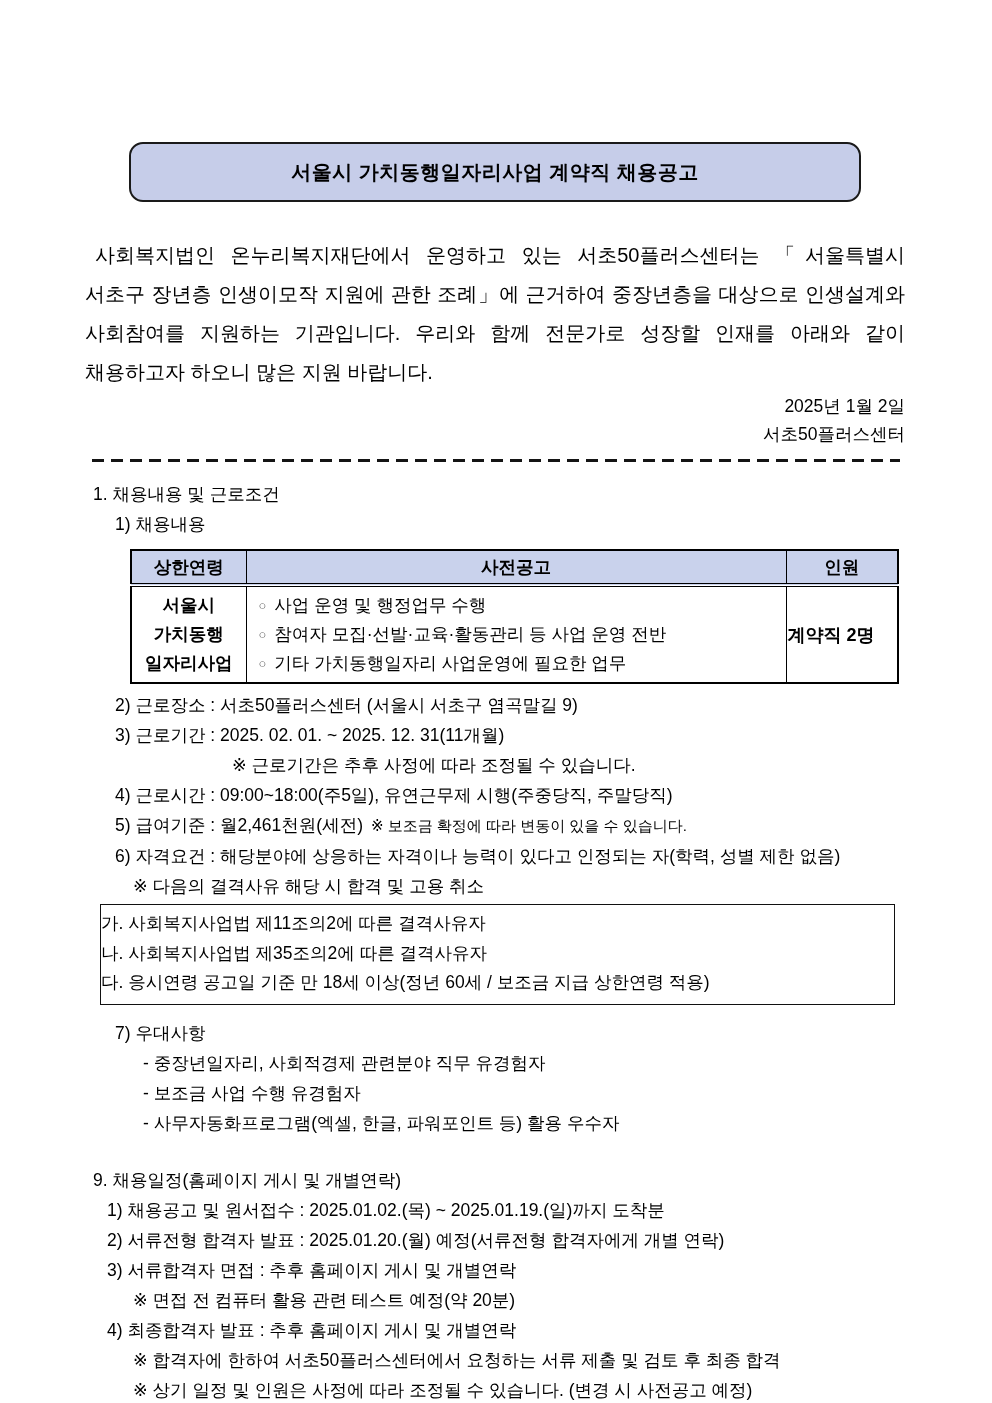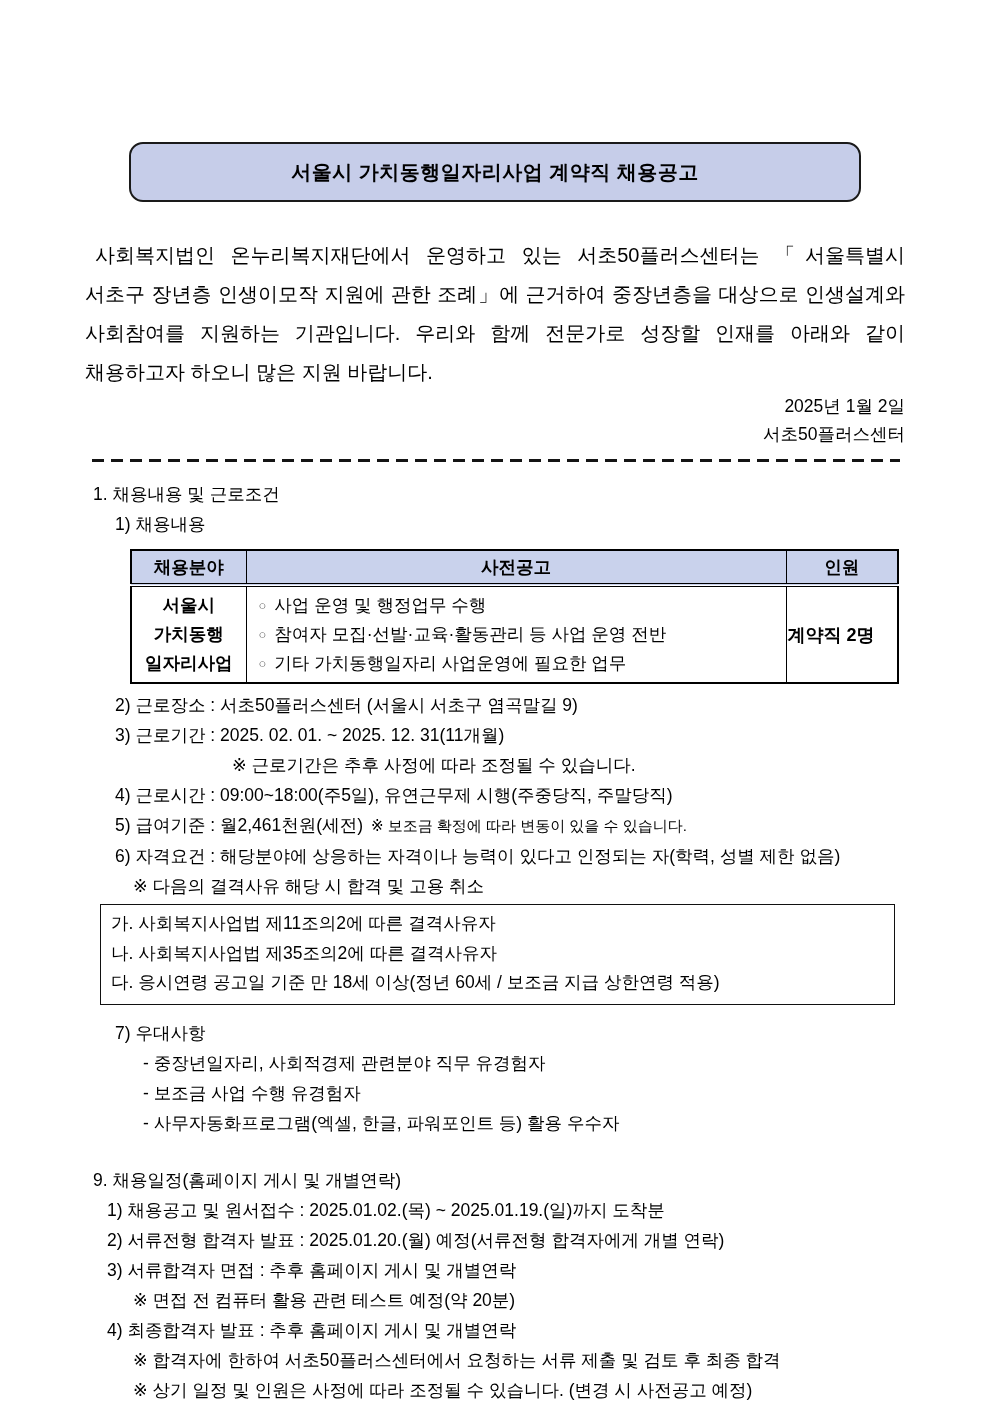--- a/index.html
+++ b/index.html
@@ -73,21 +73,21 @@
   .bullet { font-size: 13px; color: #555; margin: 0 8px 0 4px; vertical-align: 1px; }
   .count-cell { text-align: left; font-weight: bold; font-size: 18px; }
 
   .small-note { font-size: 15px; margin-left: 8px; }
 
   .disq-box {
     box-sizing: border-box;
     margin: 3px 0 0 15px;
     width: 795px;
     border: 1.7px solid #111;
-    padding: 4px 6px 6px 10px;
+    padding: 4px 6px 6px 0;
   }
   .disq-box .line { line-height: 29.5px; }
 
   .gap7 { margin-top: 13px; }
   .sec2-head { margin-top: 27px; }
 
   .footer {
     margin: 36px 25px 0 0;
     display: flex; justify-content: flex-end; align-items: center;
   }
@@ -127,21 +127,21 @@
   <div class="line ml2">1) 채용내용</div>
 
   <table class="recruit-table">
     <colgroup>
         <col class="c1">
         <col class="c2">
         <col class="c3">
       </colgroup>
     <thead>
       <tr>
-        <th>채용분야</th>
+        <th>상한연령</th>
         <th>사전공고</th>
         <th>인원</th>
       </tr>
     </thead>
     <tbody>
       <tr>
         <td class="field-cell">서울시
 가치동행
 일자리사업</td>
         <td class="duties-cell">

